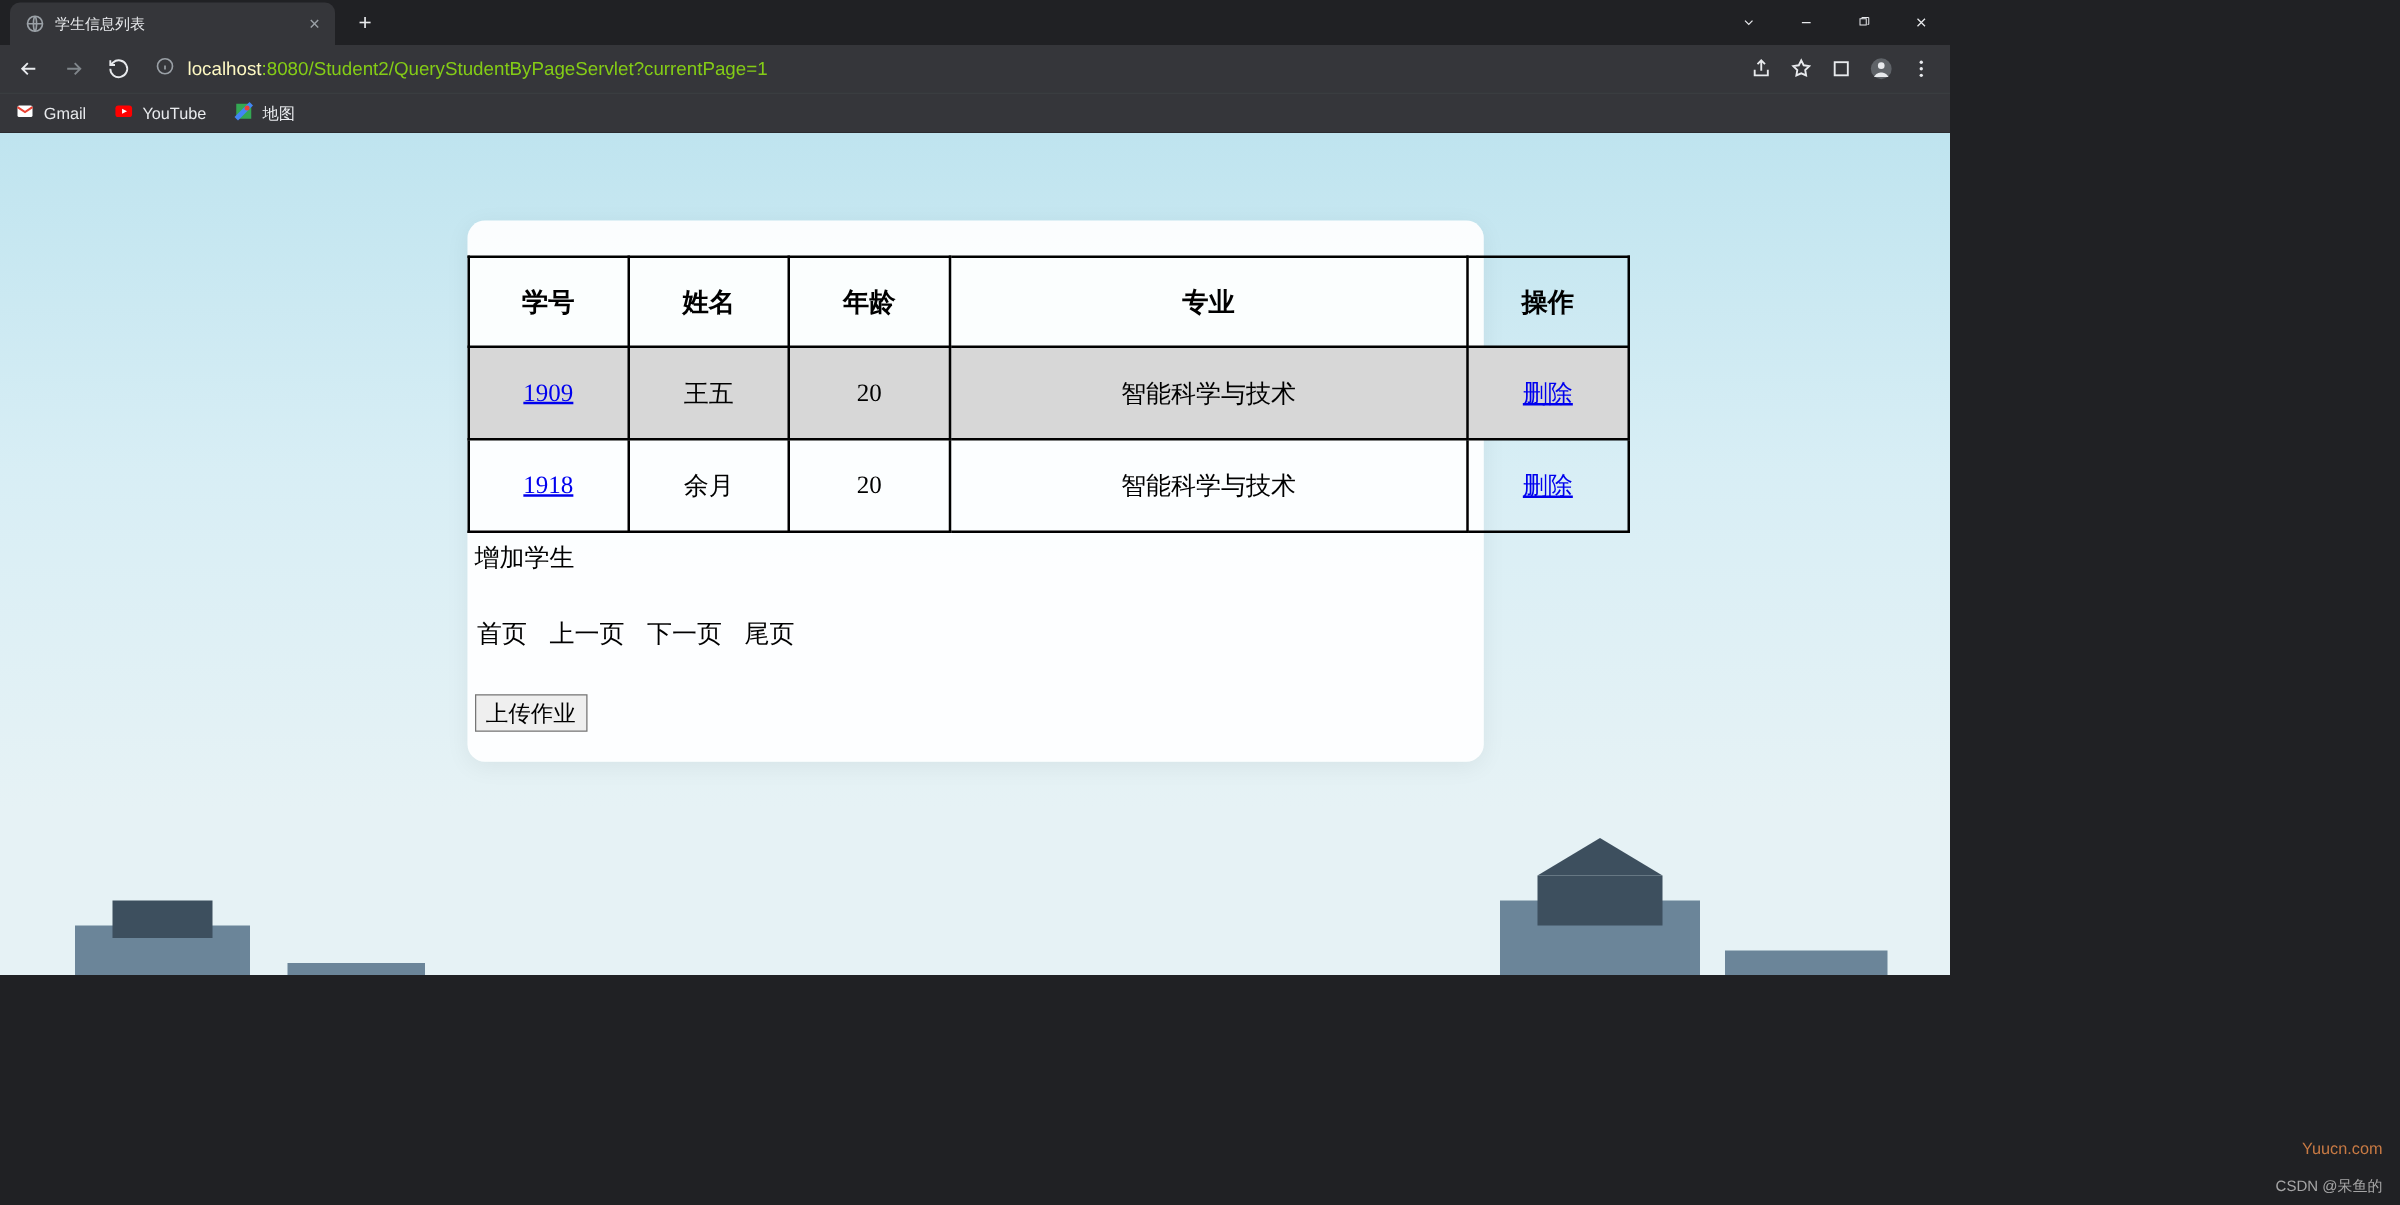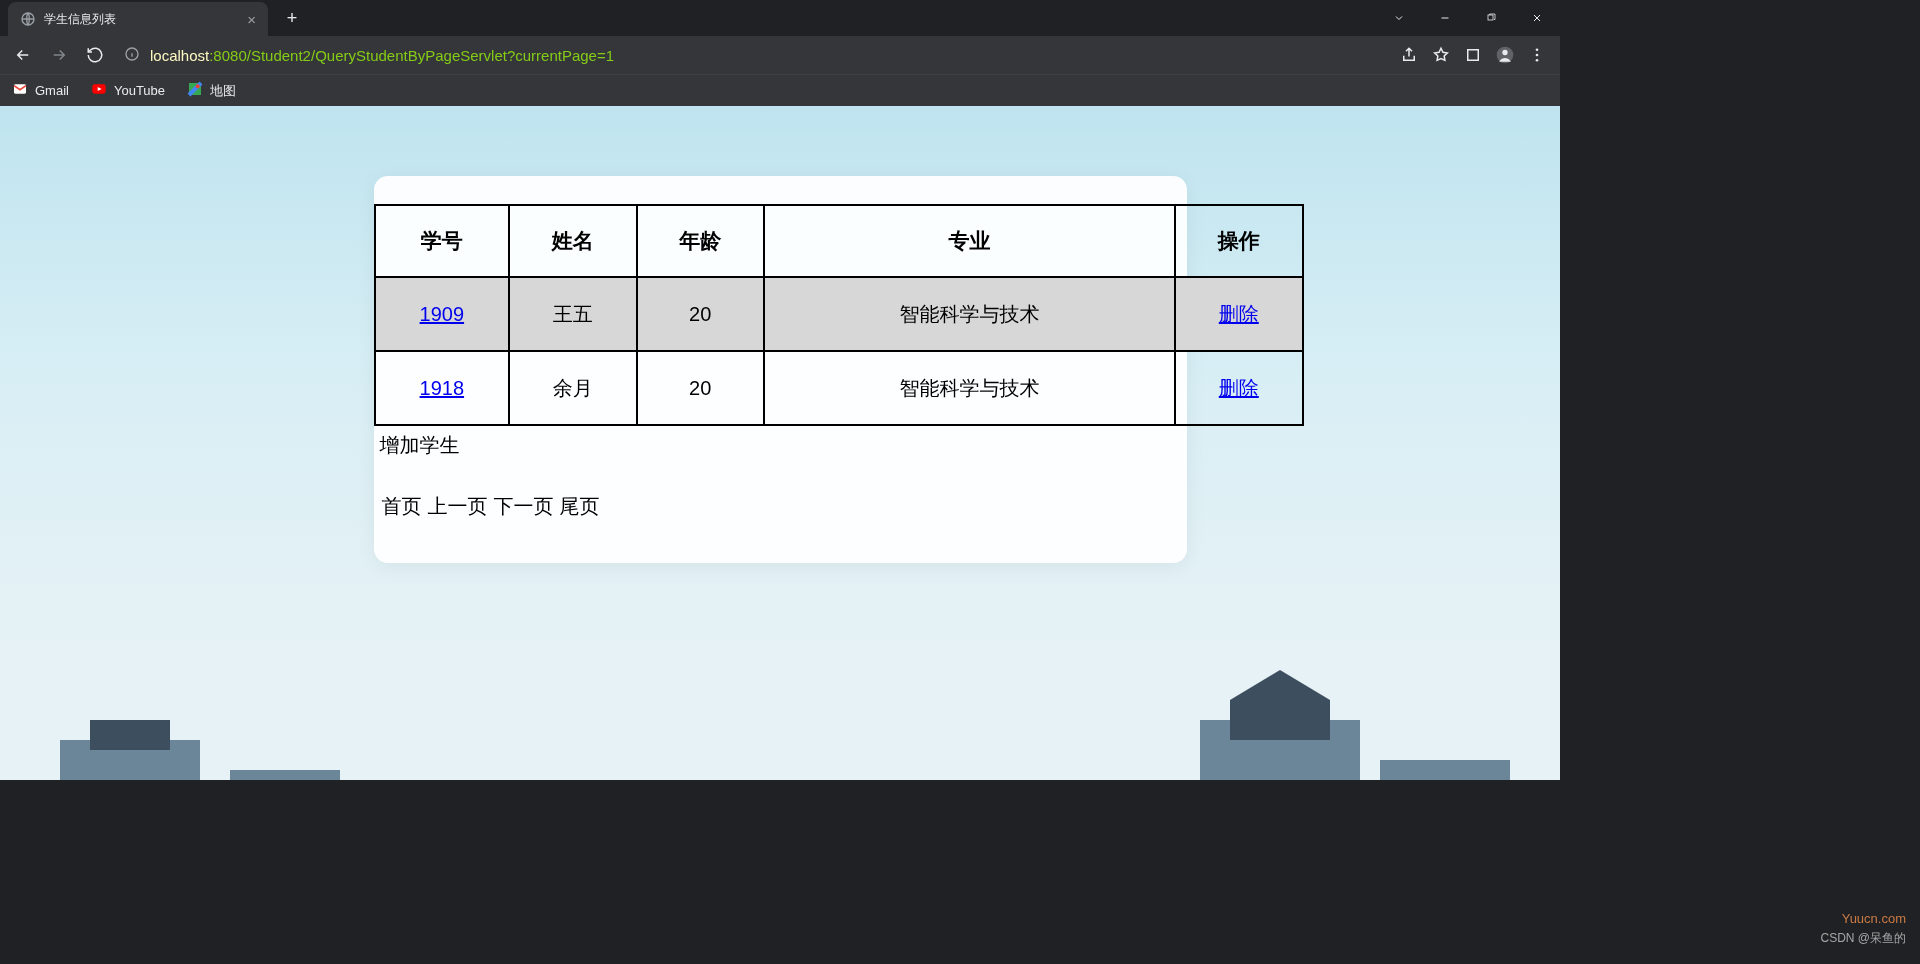--- a/index.html
+++ b/index.html
@@ -29,39 +29,39 @@
     .bm-item { display: flex; align-items: center; gap: 7px; color: #e8eaed; font-size: 13px; cursor: pointer; }
     
     
     .viewport { position: relative; height: calc(780px - 106px); overflow-y: scroll; overflow-x: hidden; }
     .viewport::-webkit-scrollbar { width: 17px; }
     .viewport::-webkit-scrollbar-track { background: #f1f1f1; }
     .viewport::-webkit-scrollbar-thumb { background: #c1c1c1; border: 2px solid #f1f1f1; border-radius: 2px; }
     .bg-sky { position: absolute; inset: 0; height: 900px; background: linear-gradient(180deg, #bfe4ef 0%, #d8eef5 30%, #e6f2f5 60%); }
     .bg-buildings { position: absolute; left:0; right:0; bottom: -140px; height: 260px; }
     
-    .card { position: relative; background: rgba(255,255,255,0.92); border-radius: 14px; width: 813px; margin: 70px auto 100px; padding: 28px 0 42px; box-shadow: 0 4px 20px rgba(0,0,0,0.06); }
+    .card { position: relative; background: rgba(255,255,255,0.92); border-radius: 14px; width: 813px; margin: 70px auto 100px; padding: 28px 0 24px; box-shadow: 0 4px 20px rgba(0,0,0,0.06); font-family: Liberation Serif, serif; }
     
     table.stu { border-collapse: collapse; width: 930px; margin: 0 auto; }
     table.stu th, table.stu td { border: 2px solid #000; text-align: center; height: 74px; font-size: 20px; }
     table.stu th { height: 72px; font-size: 21px; font-weight: 700; }
     table.stu tbody tr.odd td { background: #d7d7d7; }
     table.stu a.idlink { color: #0000ee; text-decoration: underline; }
     table.stu a.del { color: #0000ee; text-decoration: underline; }
     
     .add-student { font-size: 20px; margin: 6px 0 0 6px; }
-    .pager { font-size: 20px; margin: 34px 0 0 6px; display: flex; gap: 2px; }
+    .pager { font-size: 20px; margin: 34px 0 0 6px; display: flex; gap: 14px; }
     .pager span { border-bottom: 1px solid transparent; cursor: pointer; }
     .pager span + span { margin-left: 0; }
     .pager .pgbtn { padding: 0 2px; }
     .upload-wrap { margin: 34px 0 0 6px; }
     .upload-btn { font-size: 18px; background: #efefef; border: 1px solid #767676; padding: 2px 8px; cursor: pointer; font-family: inherit; }
     
     .watermark1 { position: fixed; right: 14px; bottom: 38px; color: #e68a4a; font-size: 13px; opacity:.85;}
-    .watermark2 { position: fixed; right: 14px; bottom: 17px; color: #c7c7c7; font-size: 12px; opacity:.8;}
+    .watermark2 { position: fixed; right: 14px; bottom: 6px; color: #c7c7c7; font-size: 12px; opacity:.8;}
   </style>
 </head>
 <body>
 
 <div class="browser-chrome">
   <div class="tab-strip">
     <div class="tab">
       <span class="favicon">
         <svg viewBox="0 0 24 24" width="16" height="16" fill="none" stroke="#9aa0a6" stroke-width="2">
             <circle cx="12" cy="12" r="9"></circle>
@@ -230,17 +230,20 @@
 
     <div class="add-student">增加学生</div>
 
     <div class="pager">
       <span class="pgbtn">首页</span>
       <span class="pgbtn">上一页</span>
       <span class="pgbtn">下一页</span>
       <span class="pgbtn">尾页</span>
     </div>
 
+    <div class="upload-wrap">
+      <button class="upload-btn">上传作业</button>
+    </div>
   </div>
 </div>
 
 <div class="watermark1">Yuucn.com</div>
 <div class="watermark2">CSDN @呆鱼的</div>
 
 </body></html>

